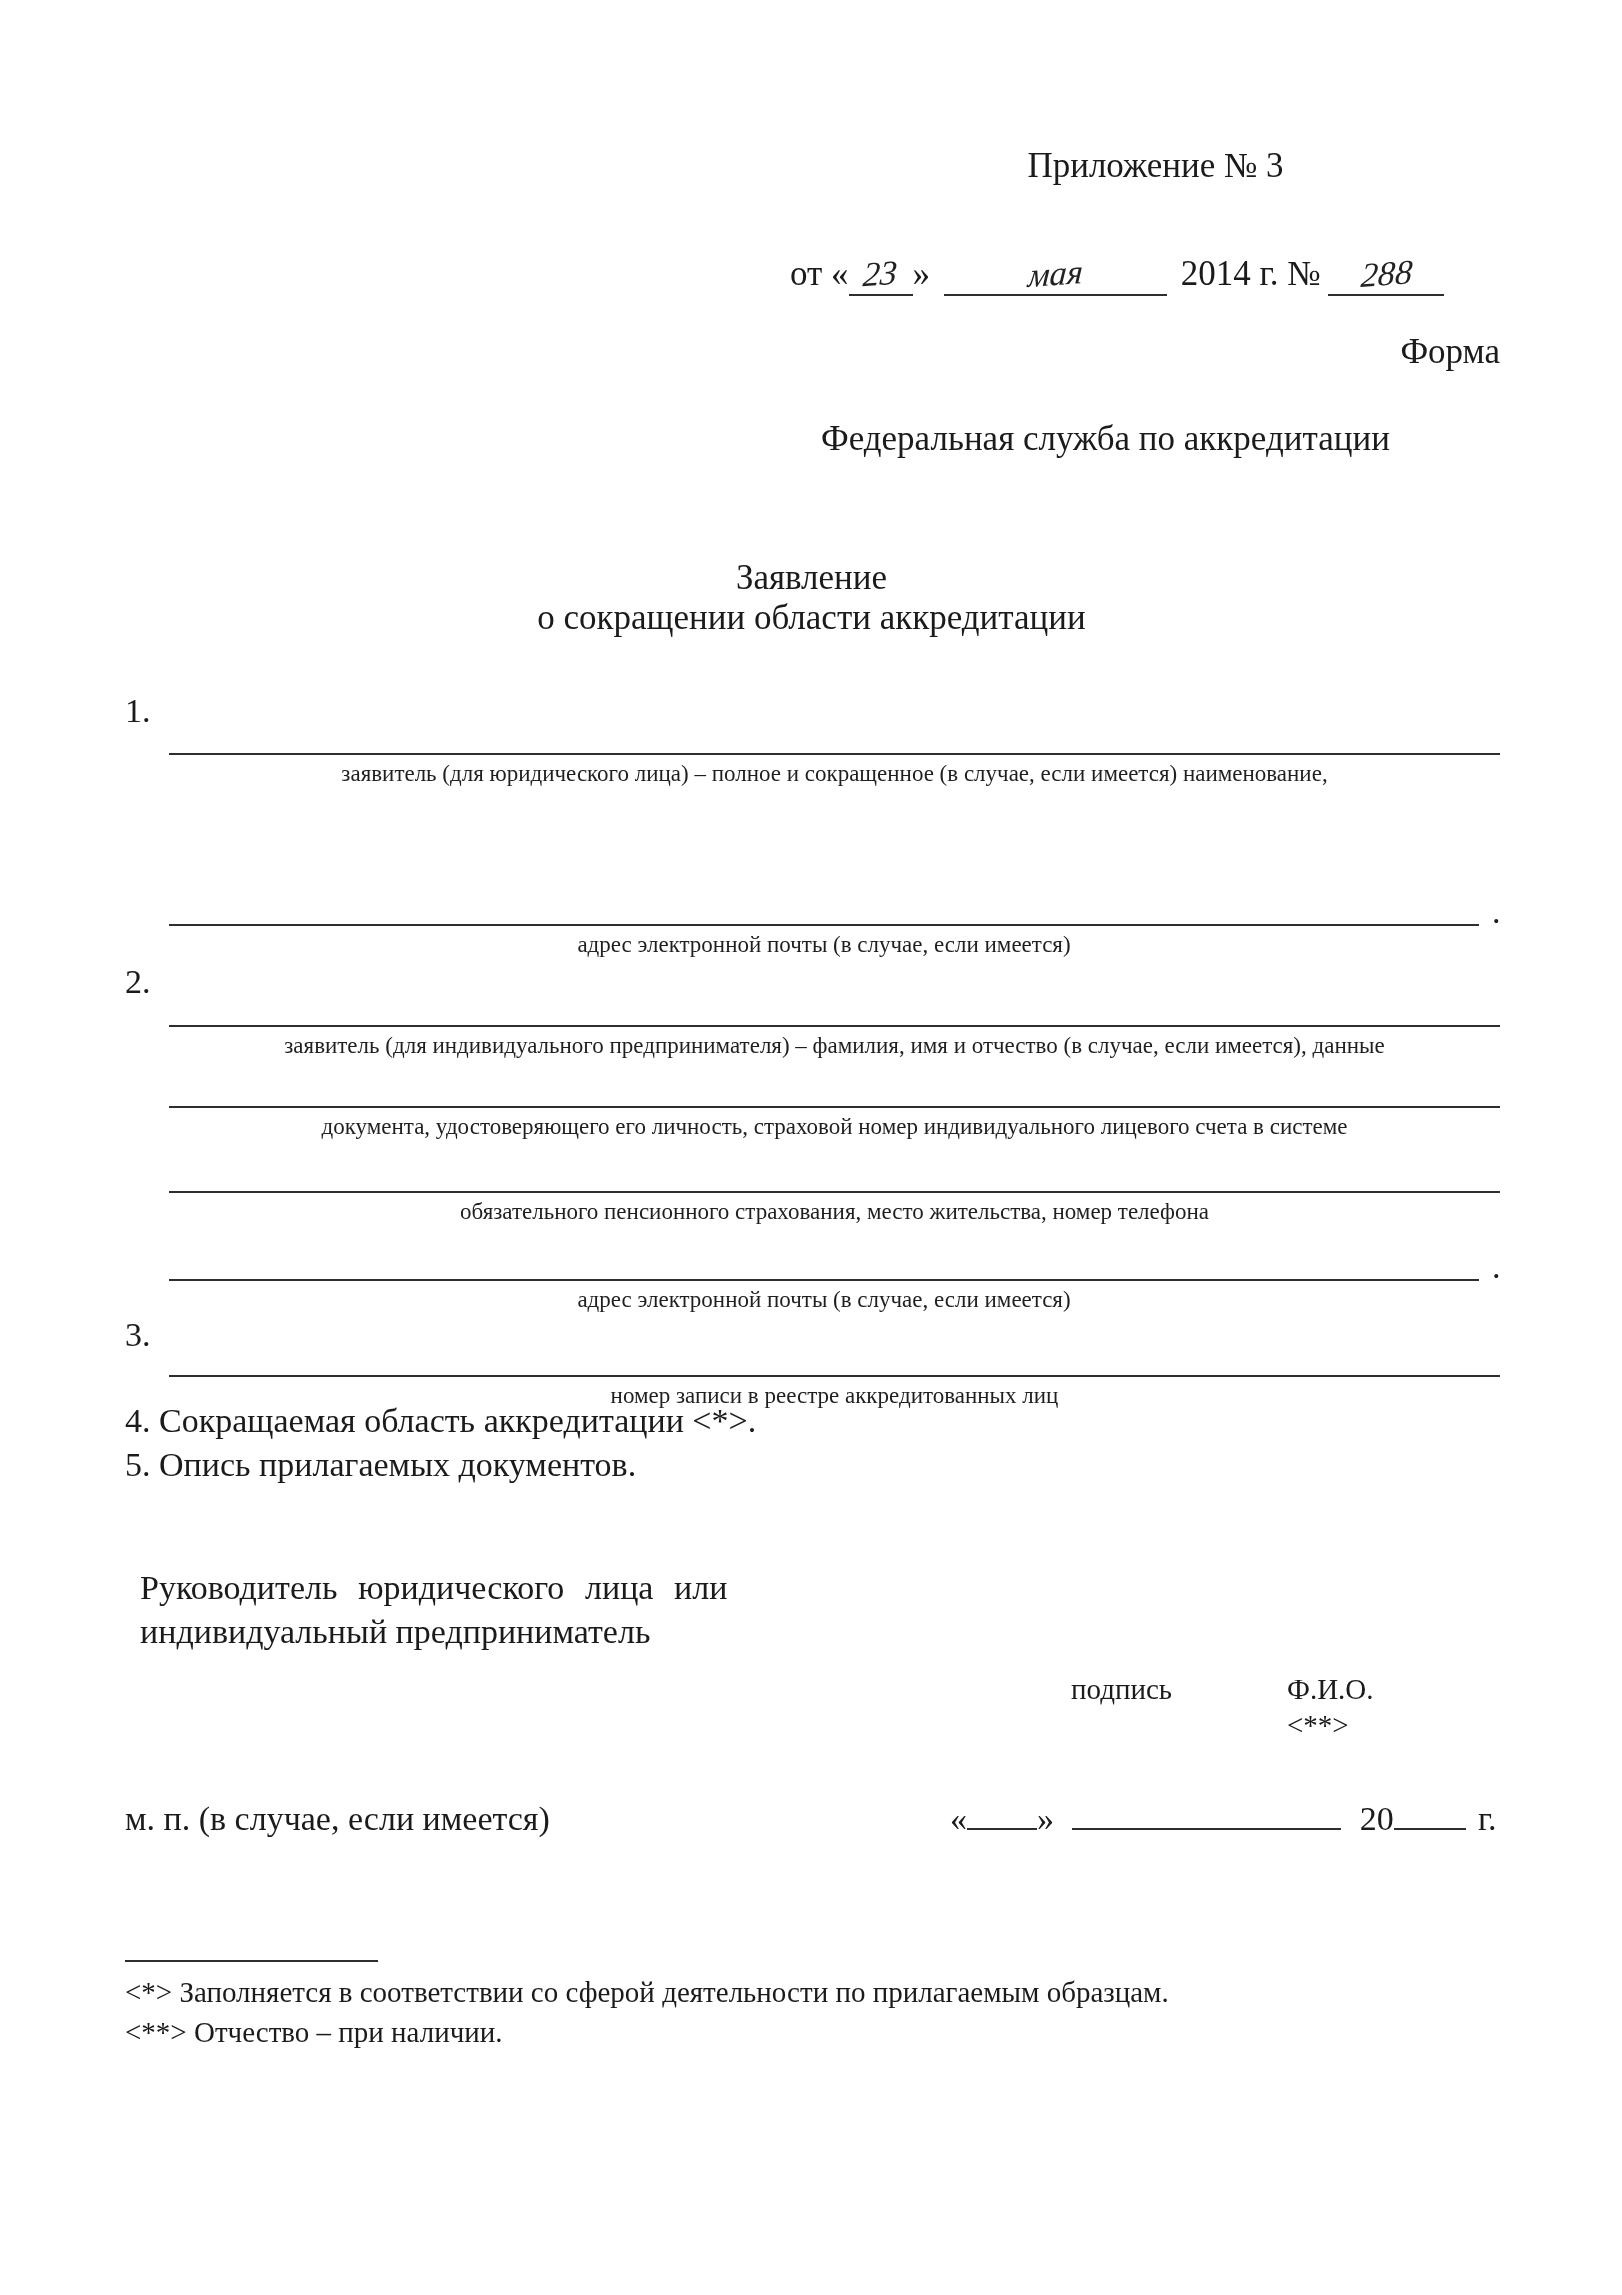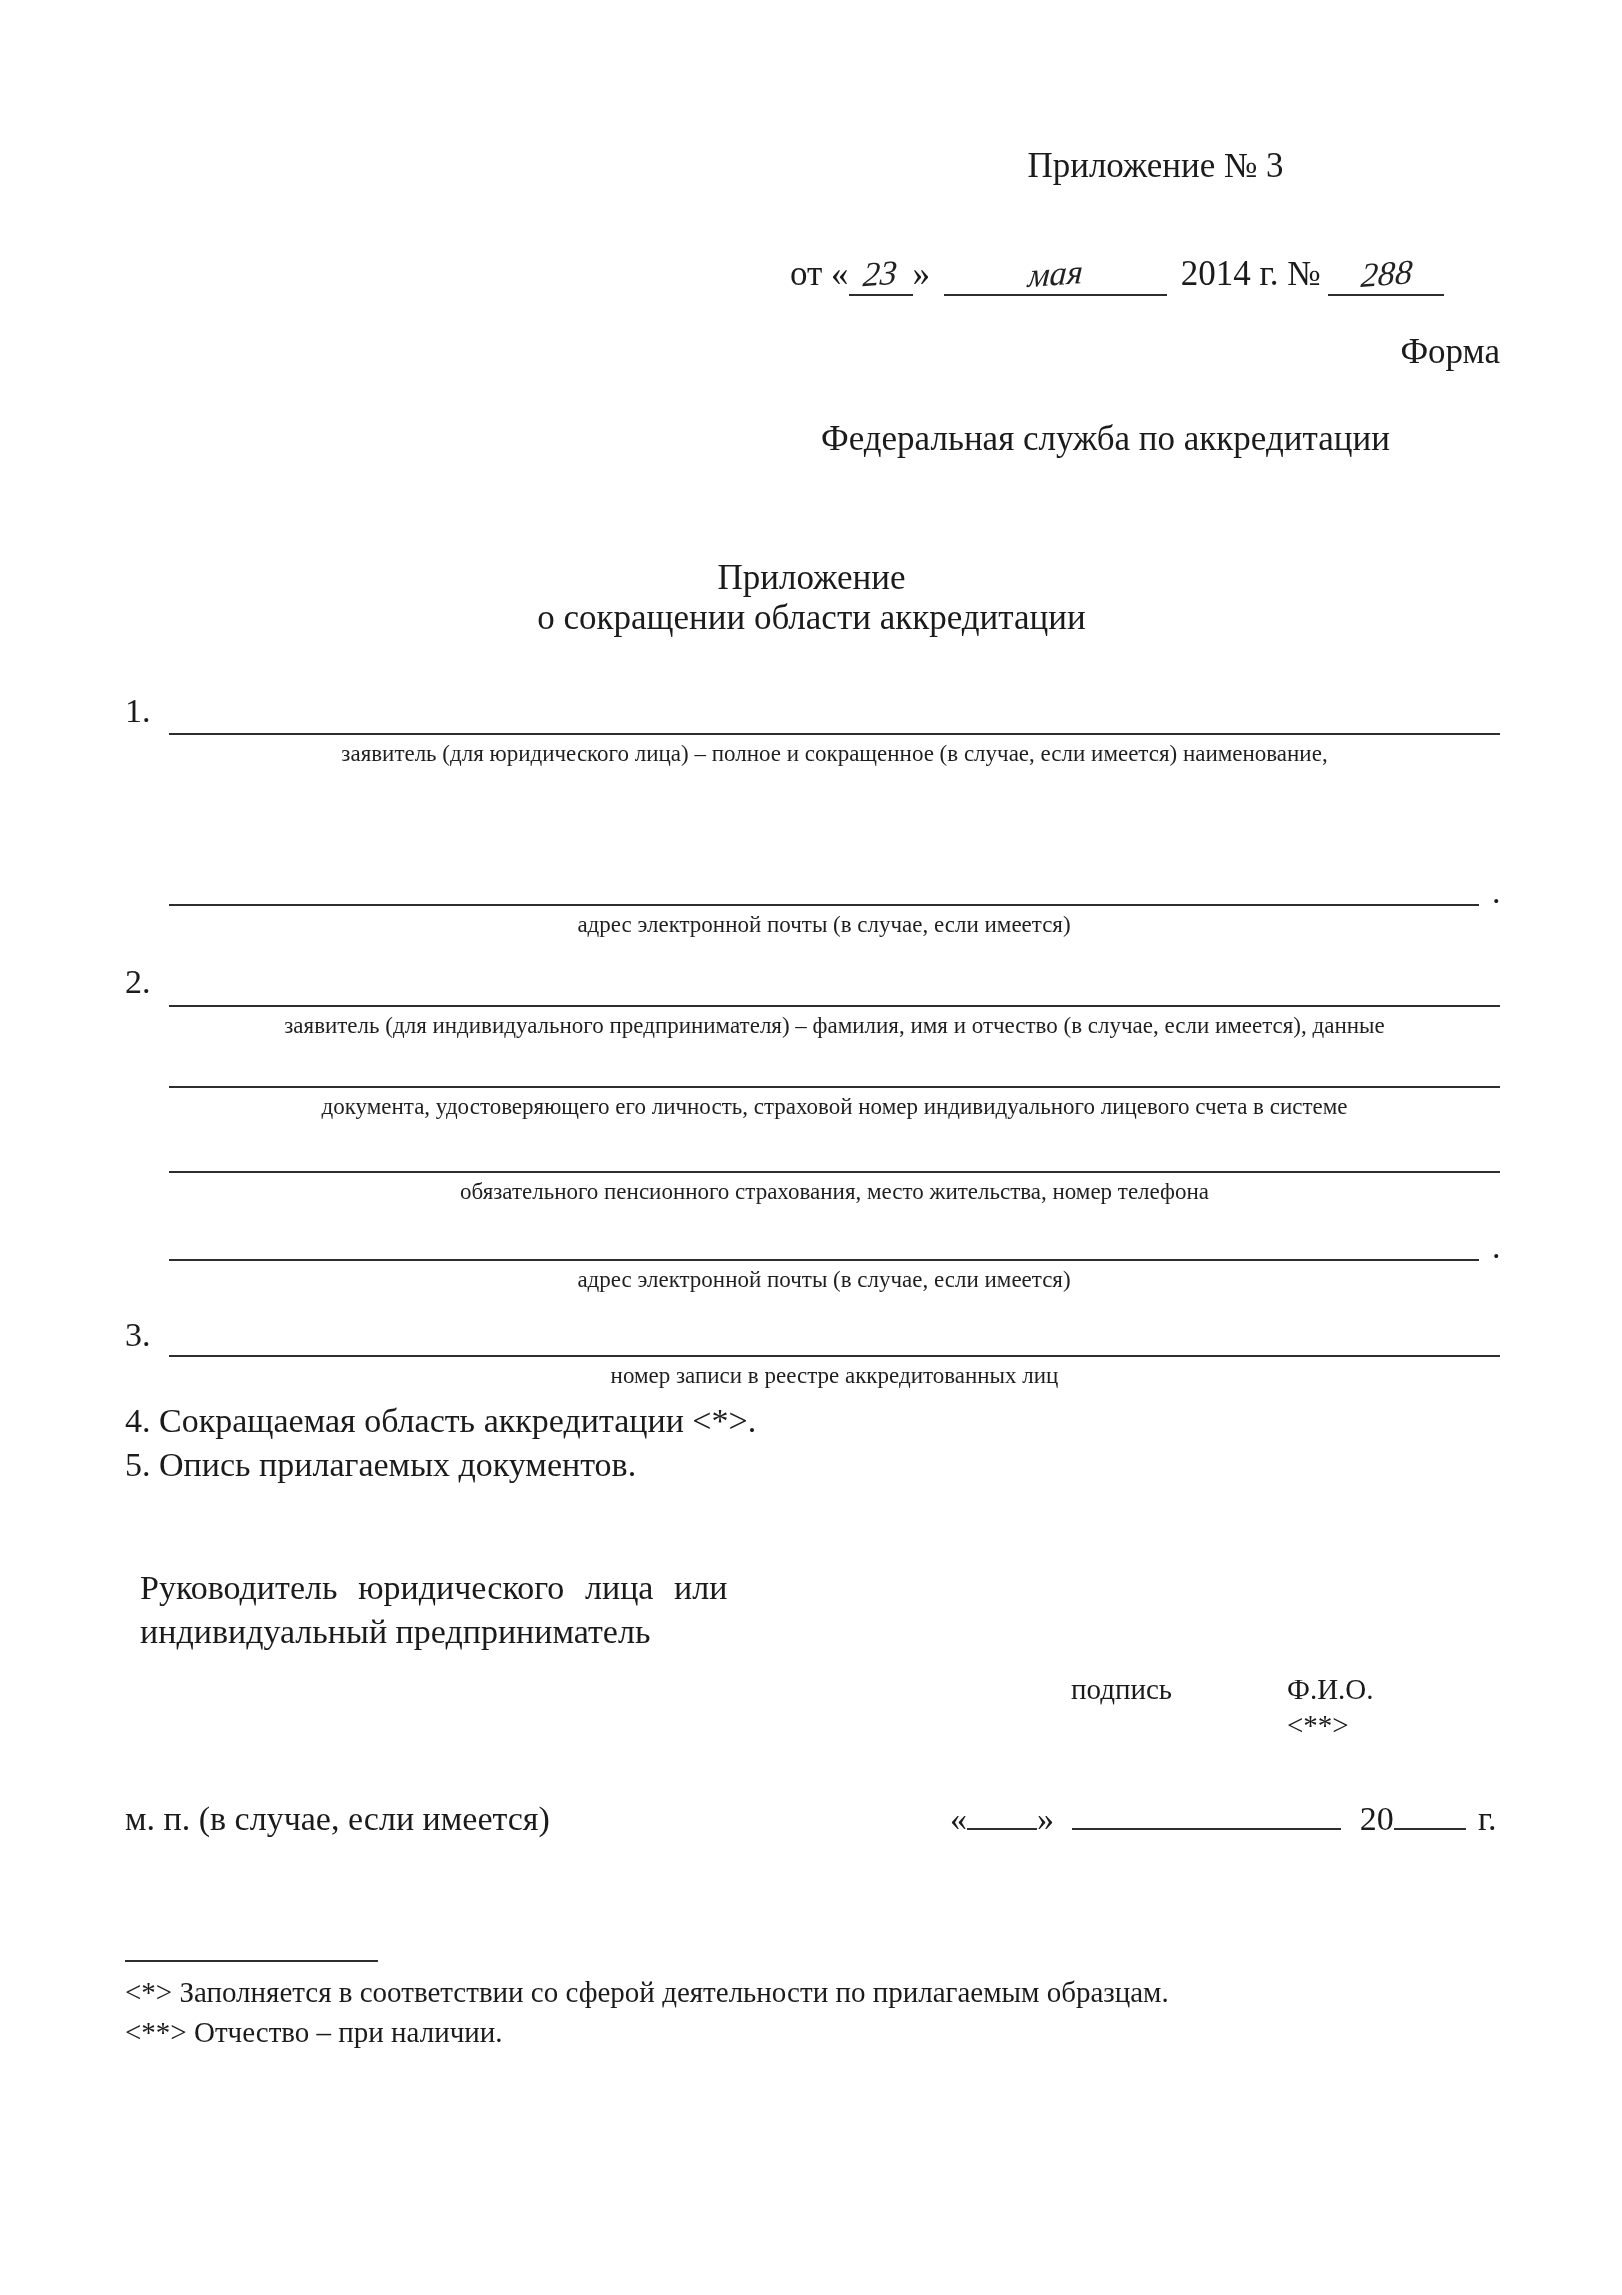--- a/index.html
+++ b/index.html
@@ -8,21 +8,21 @@
     position:absolute;left:0;top:0;width:1426px;height:2295px;
     background:#ffffff;color:#1b1b1b;
     font-family:"Liberation Serif","DejaVu Serif",serif;
   }
   .abs{position:absolute;}
   .t46{font-size:35px;line-height:1.18;}
   .t45{font-size:34px;line-height:1.28;}
   .t38{font-size:29px;line-height:1.25;}
   .center{text-align:center;}
   .right{text-align:right;}
-  .rule{position:absolute;border-top:2.3px solid #2e2e2e;}
+  .rule{position:absolute;border-top:2.3px solid #2e2e2e;margin-top:20px;}
   .cap{font-size:23px;line-height:1.2;text-align:center;padding-top:4.6px;color:#1f1f1f;}
   .dot{position:absolute;right:-21.4px;top:-31px;font-size:34px;line-height:1;}
   .slot{display:inline-block;border-bottom:2.3px solid #2e2e2e;text-align:center;vertical-align:baseline;}
   .hw{font-style:italic;display:inline-block;transform:rotate(-4deg) skewX(-8deg);font-size:0.98em;color:#222;}
   .justify{word-spacing:12.2px;}
   .fnline{position:absolute;border-top:2.3px solid #2e2e2e;}
 </style>
 </head>
 <body>
 
@@ -32,21 +32,21 @@
 
 
   <div class="abs t46" style="left:790px;top:253px;white-space:nowrap">
     <span>от «</span><span class="slot" style="width:64px"><span class="hw">23</span></span><span>»</span><span class="slot" style="width:223px;margin:0 13.8px"><span class="hw">мая</span></span><span>2014 г. №</span><span class="slot" style="width:116px;margin-left:7.7px"><span class="hw">288</span></span>
   </div>
 
   <div class="abs t46 right" style="left:1194px;top:331px;width:306px">Форма</div>
 
   <div class="abs t46 center" style="left:784px;top:418px;width:643px">Федеральная служба по аккредитации</div>
 
-  <div class="abs t46 center" style="left:0;top:557px;width:1623px">Приложение</div>
+  <div class="abs t46 center" style="left:0;top:557px;width:1623px">Заявление</div>
   <div class="abs t46 center" style="left:0;top:597px;width:1623px">о сокращении области аккредитации</div>
 
   <div class="abs t45" style="left:125px;top:689px">1.</div>
 
   <div class="rule" style="left:169px;top:733px;width:1331px">
     <div class="cap">заявитель (для юридического лица) – полное и сокращенное (в случае, если имеется) наименование,</div>
   </div>
   <div class="rule" style="left:169px;top:904px;width:1310px">
     <span class="dot">.</span>
     <div class="cap">адрес электронной почты (в случае, если имеется)</div>

